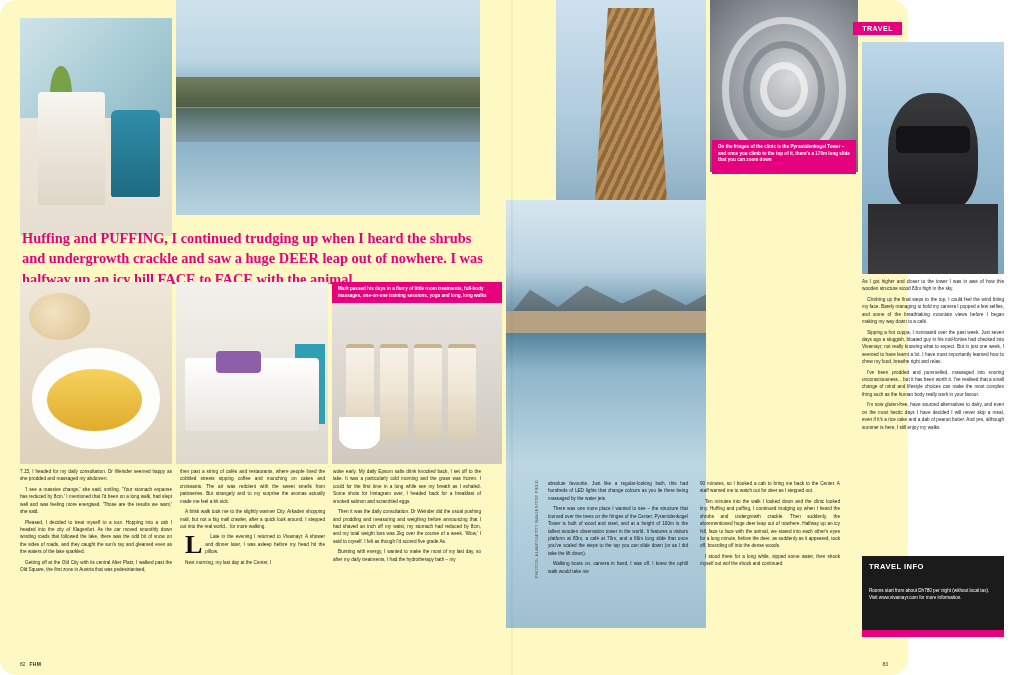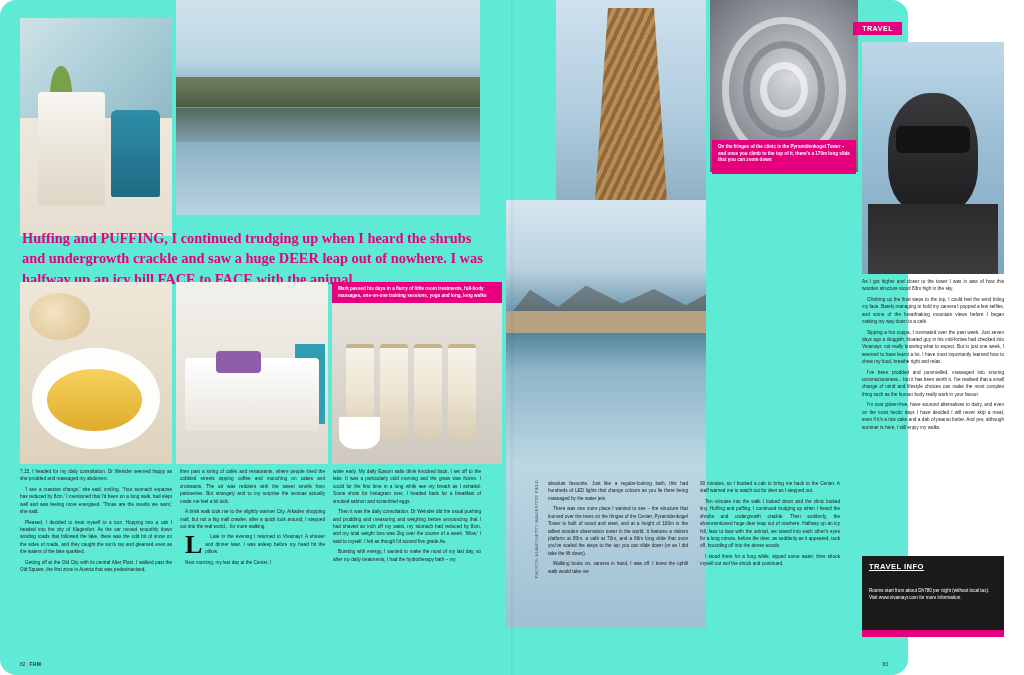--- a/index.html
+++ b/index.html
@@ -3,21 +3,21 @@
 <meta charset="utf-8">
 <style>
   * { box-sizing: border-box; margin: 0; padding: 0; }
   body {
     width: 1024px; height: 675px;
     background: #ffffff;
     font-family: "Liberation Serif", serif;
     overflow: hidden;
     position: relative;
   }
-  .spread { position: relative; width: 908px; height: 675px; background: #5eead4; border-radius: 16px; }
+  .spread { position: relative; width: 908px; height: 675px; background: #fef9c3; border-radius: 16px; }
 
   
   .img { position: absolute; overflow: hidden; }
 
   
   .photo-hotel {
     left: 20px; top: 18px; width: 152px; height: 218px;
     background:
       linear-gradient(180deg, #f4f0e8 0%, #efe9de 40%, #e6ded0 100%);
   }
@@ -229,21 +229,21 @@
     font-size:4.2px; letter-spacing:.06em; color:#555;
   }
 
   
   .travel-info {
     position:absolute; left:862px; top:556px; width:142px; height:74px;
     background:#1b1b1b; color:#fff; padding:6px 7px;
     font-family:"Liberation Sans", sans-serif;
   }
   .travel-info h4 {
-    font-size:7.6px; letter-spacing:.06em; margin-bottom:16px; font-weight:700;text-decoration:underline;
+    font-size:7.6px; letter-spacing:.06em; margin-bottom:16px; font-weight:700;
   }
   .travel-info p { font-size:4.6px; line-height:1.55; }
   .pink-bar {
     position:absolute; left:862px; top:630px; width:142px; height:7px;
     background:#e6007e;
   }
 
   
   .folio {
     position:absolute; bottom:8px;

